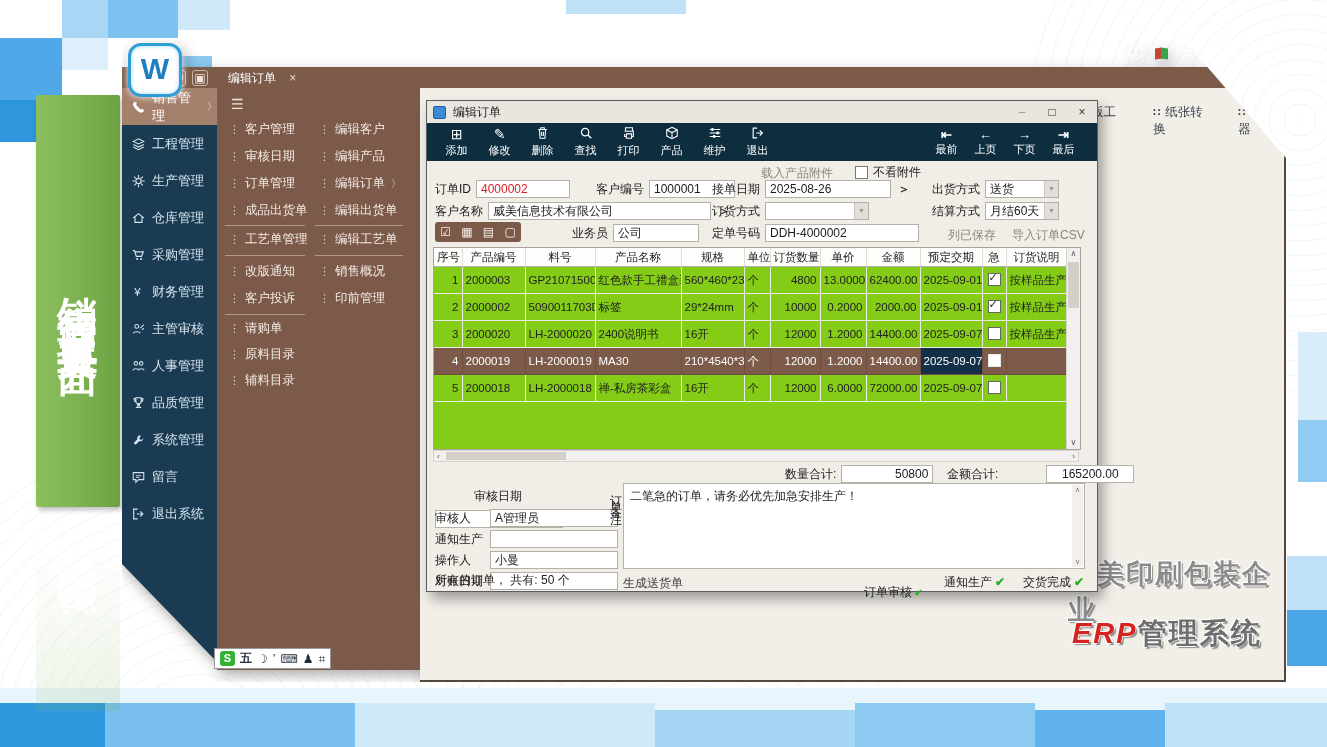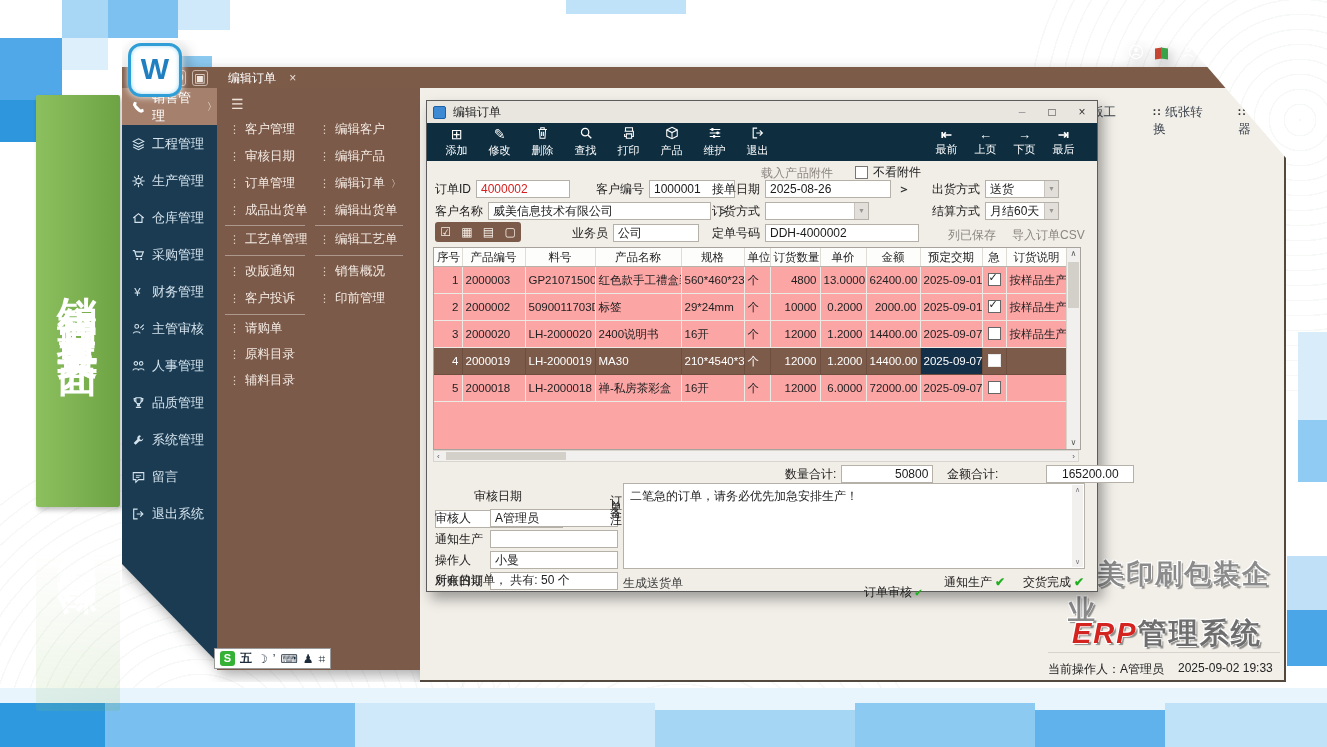--- a/index.html
+++ b/index.html
@@ -83,21 +83,21 @@
   .sel-box{position:relative;background:#fff;border:1px solid #b5b1a9;height:16px;line-height:16px;padding:0 10px 0 4px;
        font-size:12px;color:#1a1a1a;}
   .dd{position:absolute;right:0;top:0;bottom:0;width:13px;background:#e2dfda;border-left:1px solid #c8c4bd;
        color:#9a968f;font-size:7px;display:flex;align-items:center;justify-content:center;}
   .gt{font-size:12px;color:#333;font-weight:bold;margin-left:2px;}
   .glink{font-size:12px;color:#8b8680;position:absolute;}
   .iconbar{position:absolute;left:8px;top:121px;width:86px;height:20px;background:#7b5a49;border-radius:3px;
        display:flex;align-items:center;justify-content:space-around;color:#f7efe8;font-size:12px;}
   .cbx{display:inline-block;width:11px;height:11px;border:1px solid #777;background:#fff;vertical-align:-2px;}
   
-  .twrap{position:absolute;left:6px;top:146px;width:646px;height:201px;border:1px solid #a7a39c;background:#fca5a5;overflow:hidden;}
+  .twrap{position:absolute;left:6px;top:146px;width:646px;height:201px;border:1px solid #a7a39c;background:#84cc16;overflow:hidden;}
   table.grid{border-collapse:collapse;table-layout:fixed;width:633px;font-size:11.5px;color:#222;}
   table.grid th{font-weight:normal;border-right:1px solid #e0ddd7;border-bottom:1px solid #b6b2aa;height:18px;
        padding:0 3px;overflow:hidden;white-space:nowrap;background:#fdfdfc;}
   table.grid td{border-right:1px solid #eceae5;border-bottom:1px solid #eceae5;height:26px;padding:0 3px;
        overflow:hidden;white-space:nowrap;}
   table.grid td:nth-child(1),table.grid td:nth-child(7),table.grid td:nth-child(8),table.grid td:nth-child(9){text-align:right;}
   table.grid td:nth-child(11),table.grid th:nth-child(11){text-align:center;}
   tr.sel td{background:#7d5b4a;color:#fff;border-color:#6d4e3f;}
   td.focus{background:#143049 !important;color:#fff;}
   .cb{display:inline-block;width:11px;height:11px;border:1px solid #666;background:#fff;position:relative;}
@@ -360,24 +360,20 @@
 
     <div class="workarea">
       <div class="tools">
         <span><b></b><span>版工具</span></span>
         <span><b>∷</b><span>纸张转换</span></span>
         <span><b>∷</b><span>计算器</span></span>
       </div>
       <div class="brand1">威美印刷包装企业</div>
       <div class="brand2">
         <span class="erp">ERP</span><span class="rest">管理系统</span>
-      </div>
-      <div class="wstatus">
-        <span><span>当前操作人：</span><span>A管理员</span></span>
-        <span>2025-09-02 19:33</span>
       </div>
 
       <div class="dialog">
         <div class="dlg-title">
           <span class="dico"></span>
           <span class="dtext">编辑订单</span>
           <span class="dlg-ctrl" style="right:60px;color:#999;">–</span>
           <span class="dlg-ctrl" style="right:30px;">□</span>
           <span class="dlg-ctrl" style="right:0;">×</span>
         </div>

